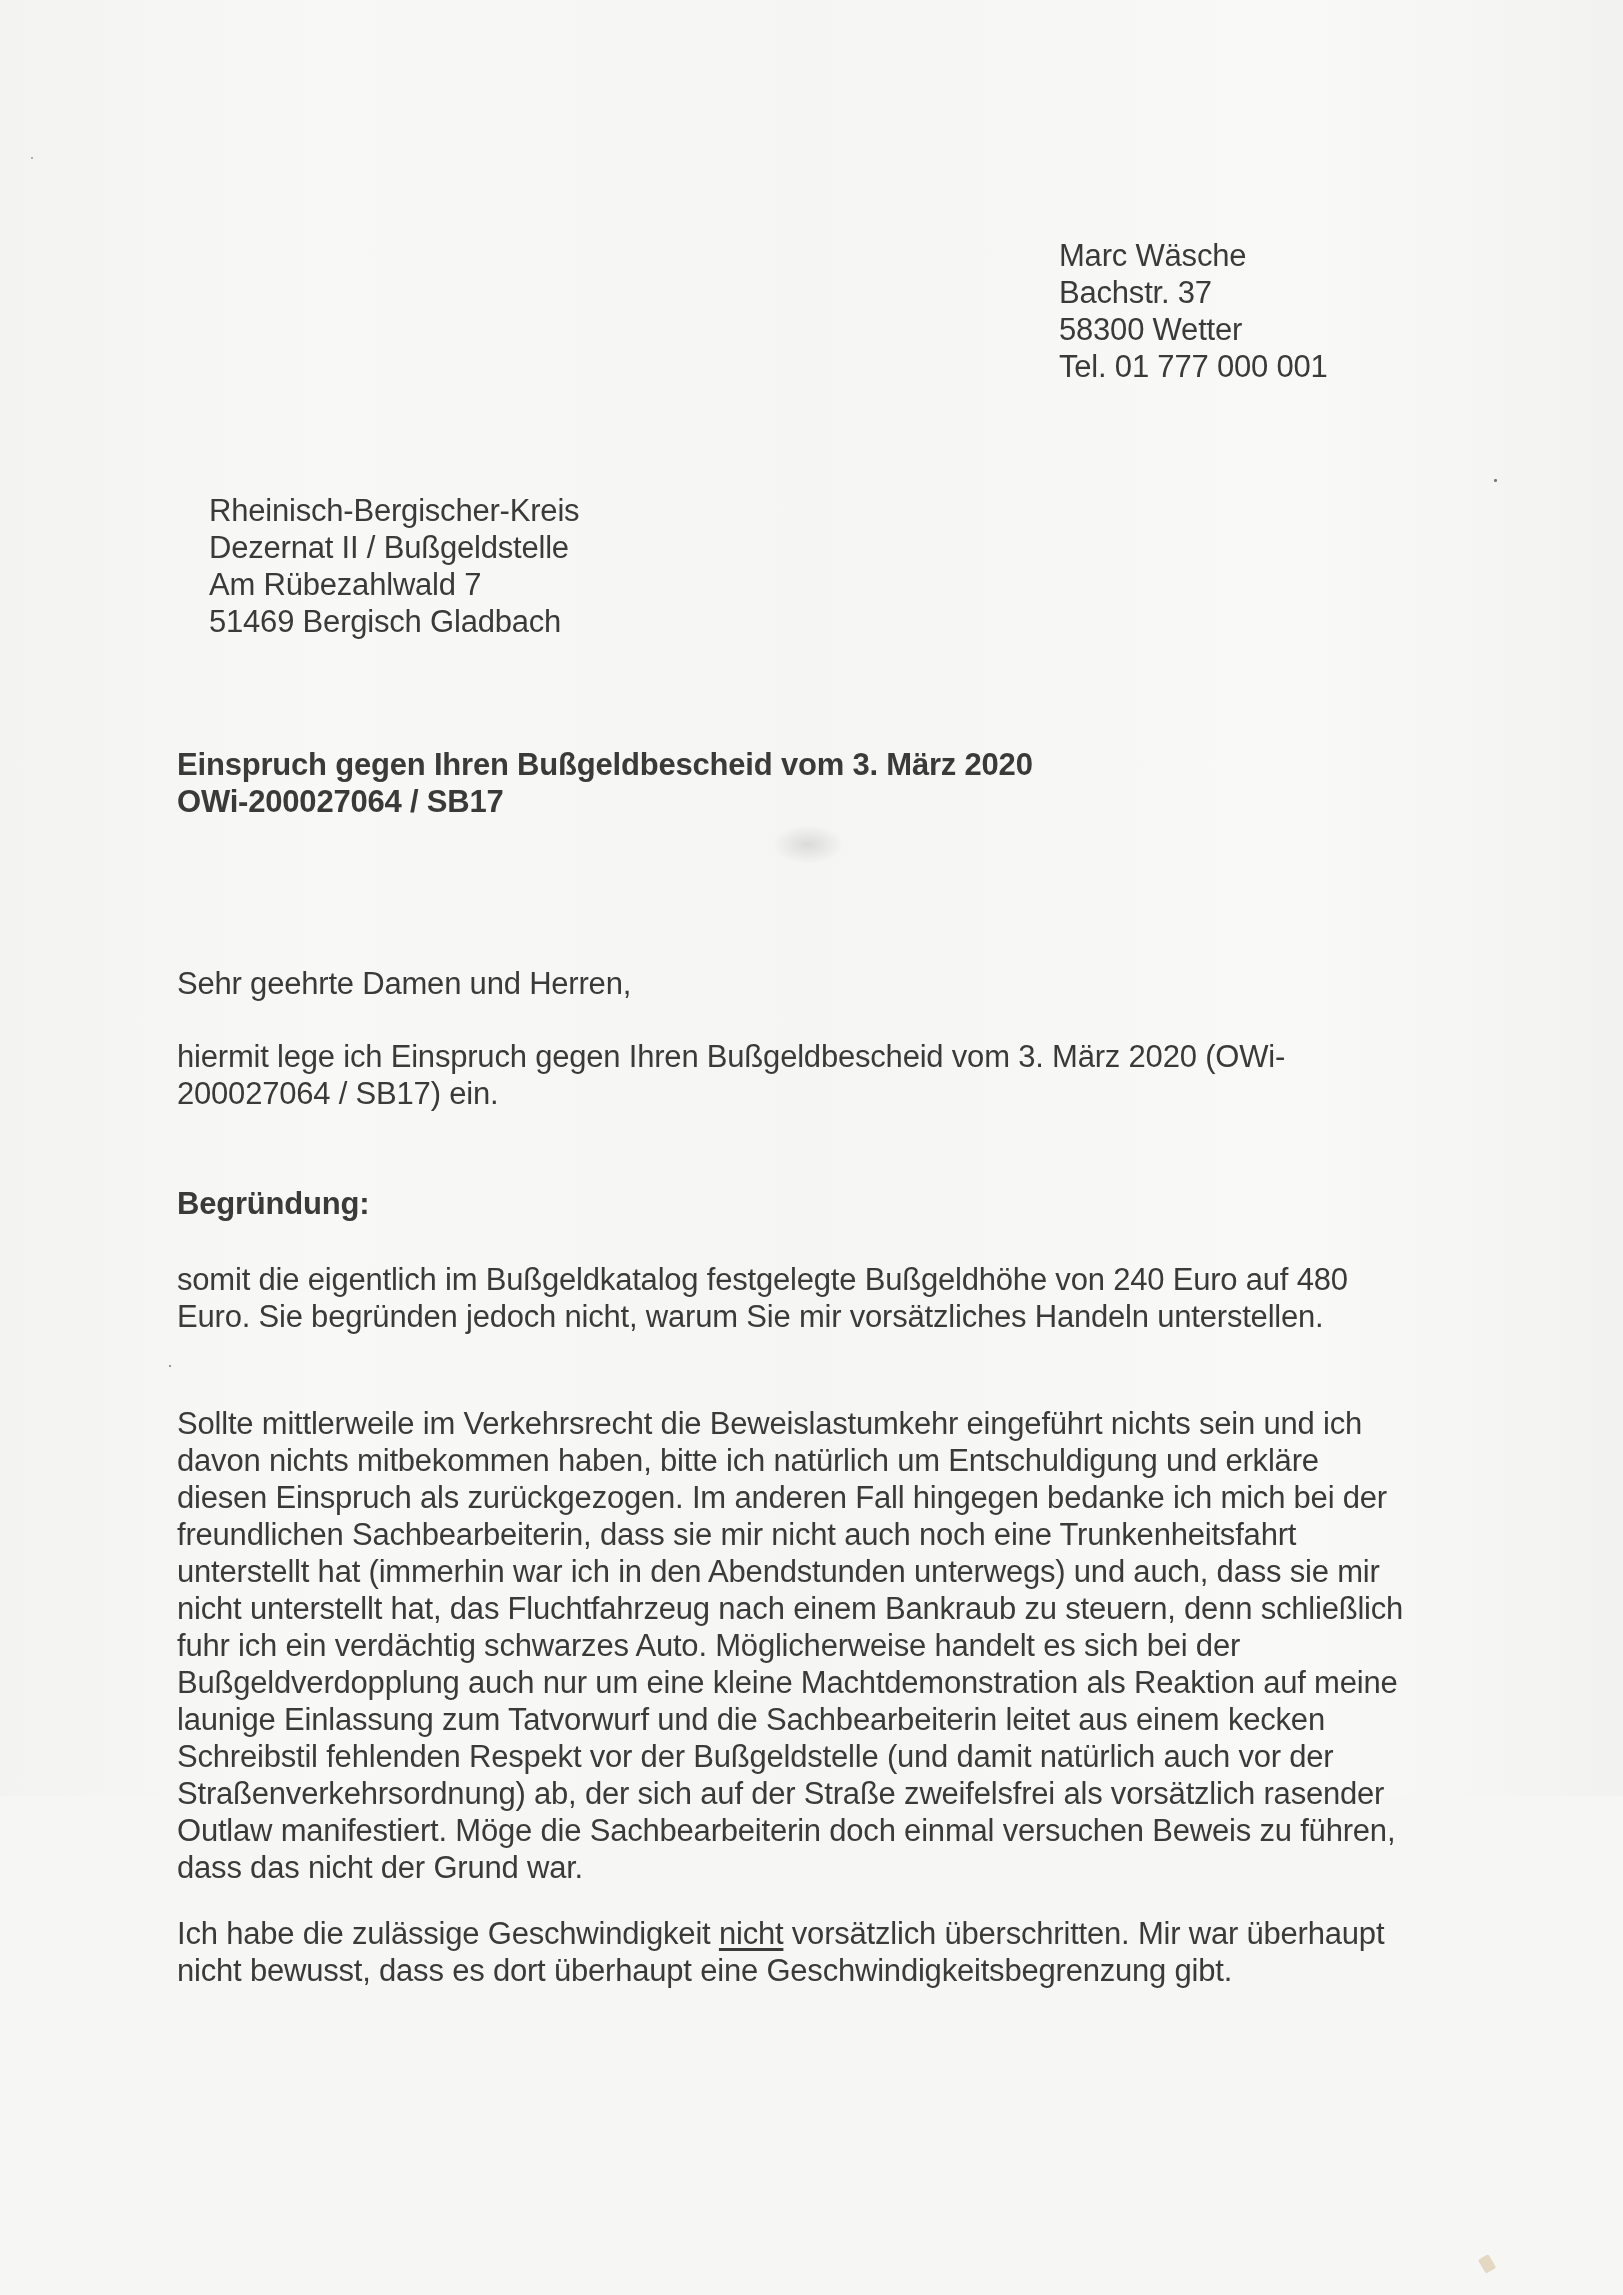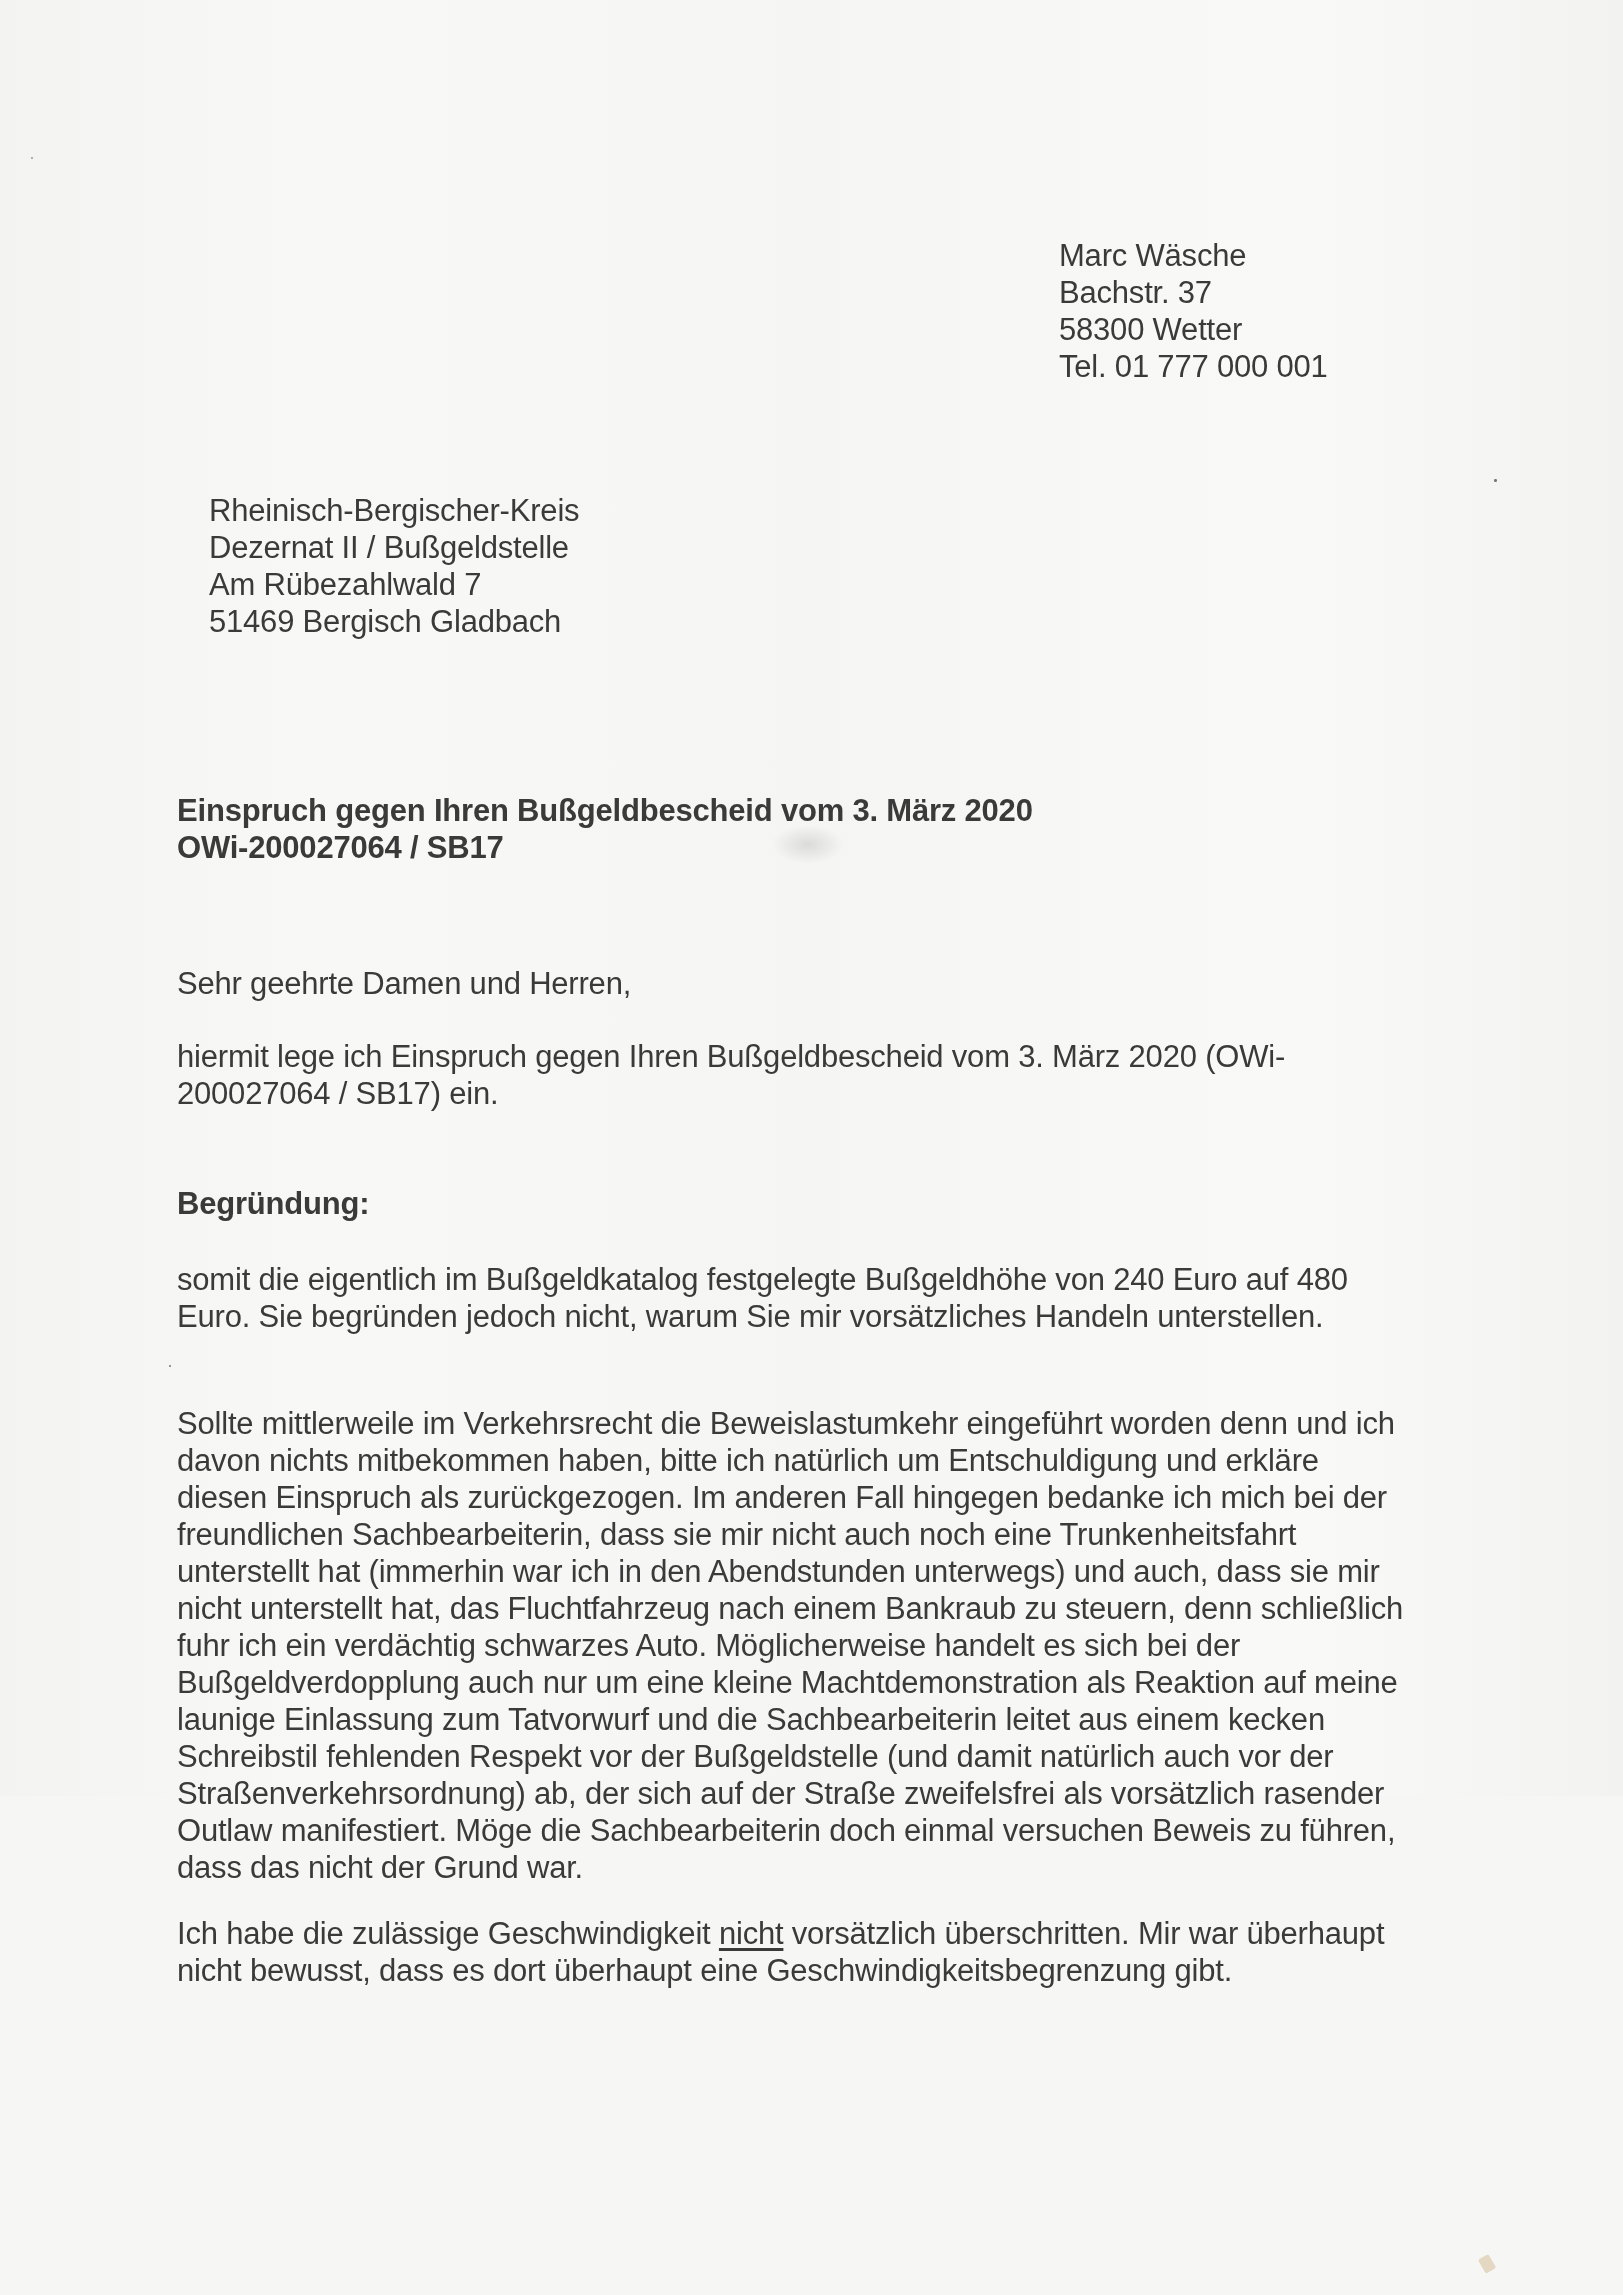--- a/index.html
+++ b/index.html
@@ -11,21 +11,21 @@
     font-family: "Liberation Sans", sans-serif;
     color: #3a3a3a;
   }
   .page {
     position: absolute; left: 0; top: 0; width: 1623px; height: 1796px;
     background: linear-gradient(90deg, #f3f3f1 0%, #f8f8f6 20%, #f5f5f3 50%, #f9f9f7 80%, #f2f2f0 100%);
   }
   .txt { position: absolute; font-size: 31px; line-height: 37px; letter-spacing: -0.2px; white-space: nowrap; }
   .sender { left: 1059px; top: 237px; }
   .recipient { left: 177px; top: 492px; margin-left: 32px; }
-  .subject { left: 177px; top: 746px; font-weight: bold; margin-top: 46px; }
+  .subject { left: 177px; top: 746px; font-weight: bold; }
   .salutation { left: 177px; top: 965px; }
   .intro { left: 177px; top: 1038px; }
   .reason-head { left: 177px; top: 1185px; font-weight: bold; }
   .p1 { left: 177px; top: 1261px; }
   .p2 { left: 177px; top: 1405px; }
   .p3 { left: 177px; top: 1915px; }
   .line { display: block; height: 37px; }
   u { text-decoration: underline; text-underline-offset: 3.9px; }
   .smudge {
     position: absolute; left: 772px; top: 825px; width: 72px; height: 39px;
@@ -71,21 +71,21 @@
   </div>
 
   <div class="txt reason-head">Begründung:</div>
 
   <div class="txt p1">
     <span class="line">somit die eigentlich im Bußgeldkatalog festgelegte Bußgeldhöhe von 240 Euro auf 480</span>
     <span class="line">Euro. Sie begründen jedoch nicht, warum Sie mir vorsätzliches Handeln unterstellen.</span>
   </div>
 
   <div class="txt p2">
-    <span class="line">Sollte mittlerweile im Verkehrsrecht die Beweislastumkehr eingeführt worden denn und ich</span>
+    <span class="line">Sollte mittlerweile im Verkehrsrecht die Beweislastumkehr eingeführt nichts sein und ich</span>
     <span class="line">davon nichts mitbekommen haben, bitte ich natürlich um Entschuldigung und erkläre</span>
     <span class="line">diesen Einspruch als zurückgezogen. Im anderen Fall hingegen bedanke ich mich bei der</span>
     <span class="line">freundlichen Sachbearbeiterin, dass sie mir nicht auch noch eine Trunkenheitsfahrt</span>
     <span class="line">unterstellt hat (immerhin war ich in den Abendstunden unterwegs) und auch, dass sie mir</span>
     <span class="line">nicht unterstellt hat, das Fluchtfahrzeug nach einem Bankraub zu steuern, denn schließlich</span>
     <span class="line">fuhr ich ein verdächtig schwarzes Auto. Möglicherweise handelt es sich bei der</span>
     <span class="line">Bußgeldverdopplung auch nur um eine kleine Machtdemonstration als Reaktion auf meine</span>
     <span class="line">launige Einlassung zum Tatvorwurf und die Sachbearbeiterin leitet aus einem kecken</span>
     <span class="line">Schreibstil fehlenden Respekt vor der Bußgeldstelle (und damit natürlich auch vor der</span>
     <span class="line">Straßenverkehrsordnung) ab, der sich auf der Straße zweifelsfrei als vorsätzlich rasender</span>

